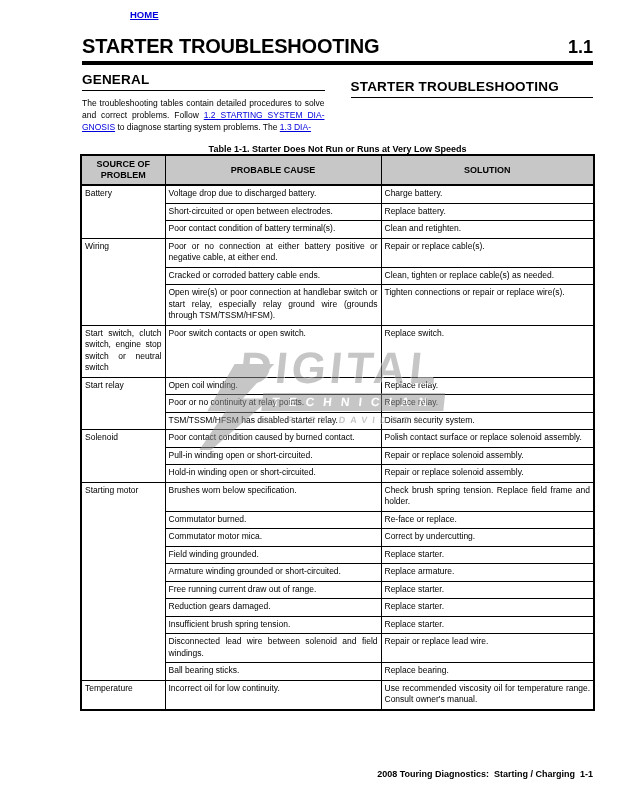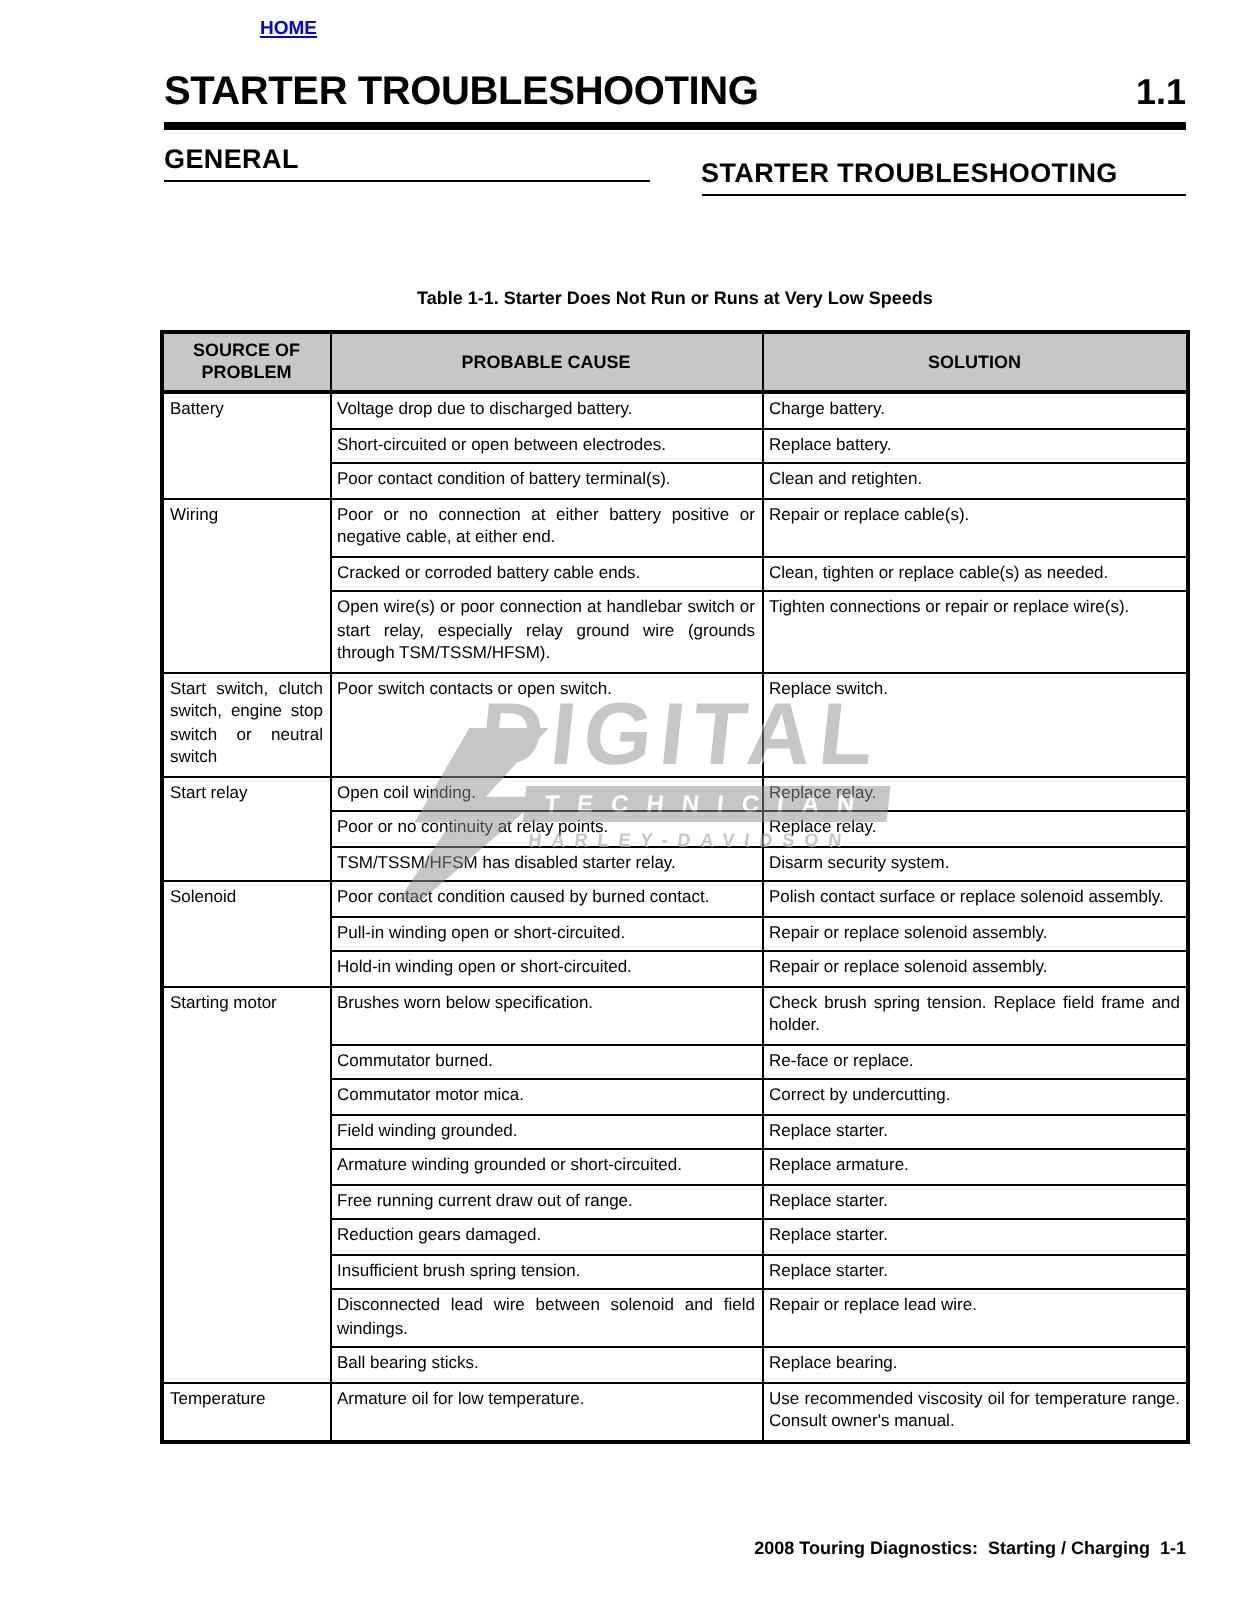--- a/index.html
+++ b/index.html
@@ -22,21 +22,21 @@
     font-size:13.5px;font-weight:bold;margin:0 0 6px 0;
     border-bottom:1.5px solid #000;padding-bottom:3px;letter-spacing:0.2px;
   }
   .sub-heading.right{margin:7px 0 0 0;}
   .body-text{font-size:8.5px;line-height:12px;text-align:justify;margin:0;}
   .doc-link{color:#0000dd;text-decoration:underline;cursor:pointer;}
   .table-caption{
     position:absolute;left:82px;top:144px;width:511px;
     text-align:center;font-size:9px;font-weight:bold;
   }
-  .table-wrap{position:absolute;left:80px;top:165px;width:492px;}
+  .table-wrap{position:absolute;left:80px;top:154px;width:492px;}
   table{border-collapse:collapse;width:100%;table-layout:fixed;border:2px solid #000;}
   th,td{
     border:1px solid #000;vertical-align:top;
     padding:2px 3px 3px 3px;font-size:8.5px;line-height:11.5px;
     text-align:justify;word-wrap:break-word;
   }
   thead th{
     background:#c7c7c7;text-align:center;vertical-align:middle;
     font-weight:bold;font-size:9px;line-height:11px;padding:3px 2px;
     border-bottom:2px solid #000;
@@ -76,20 +76,21 @@
   <div class="title-row">
     <span class="page-title">STARTER TROUBLESHOOTING</span>
     <span class="section-number">1.1</span>
   </div>
   <div class="rule-thick"></div>
 </div>
 
 <div class="cols">
   <div class="col">
     <h3 class="sub-heading">GENERAL</h3>
+    <p class="body-text"><span>The troubleshooting tables contain detailed procedures to solve and correct problems. Follow </span><a class="doc-link">1.2 STARTING SYSTEM DIA-GNOSIS</a><span> to diagnose starting system problems. The </span><a class="doc-link">1.3 DIA-</a></p>
   </div>
   <div class="col">
     <h3 class="sub-heading right">STARTER TROUBLESHOOTING</h3>
   </div>
 </div>
 
 <div class="table-caption">Table 1-1. Starter Does Not Run or Runs at Very Low Speeds</div>
 
 <div class="table-wrap">
   <table>
@@ -205,21 +206,21 @@
         <td>Disconnected lead wire between solenoid and field windings.</td>
         <td>Repair or replace lead wire.</td>
       </tr>
       <tr>
         <td>Ball bearing sticks.</td>
         <td>Replace bearing.</td>
       </tr>
 
       <tr>
         <td class="source-cell">Temperature</td>
-        <td>Armature oil for low temperature.</td>
+        <td>Incorrect oil for low continuity.</td>
         <td>Use recommended viscosity oil for temperature range. Consult owner's manual.</td>
       </tr>
     </tbody>
   </table>
 </div>
 
 <div class="watermark">
   <div class="wm-bolt"></div>
   <div class="wm-line1">DIGITAL</div>
   <div class="wm-line2">TECHNICIAN</div>

